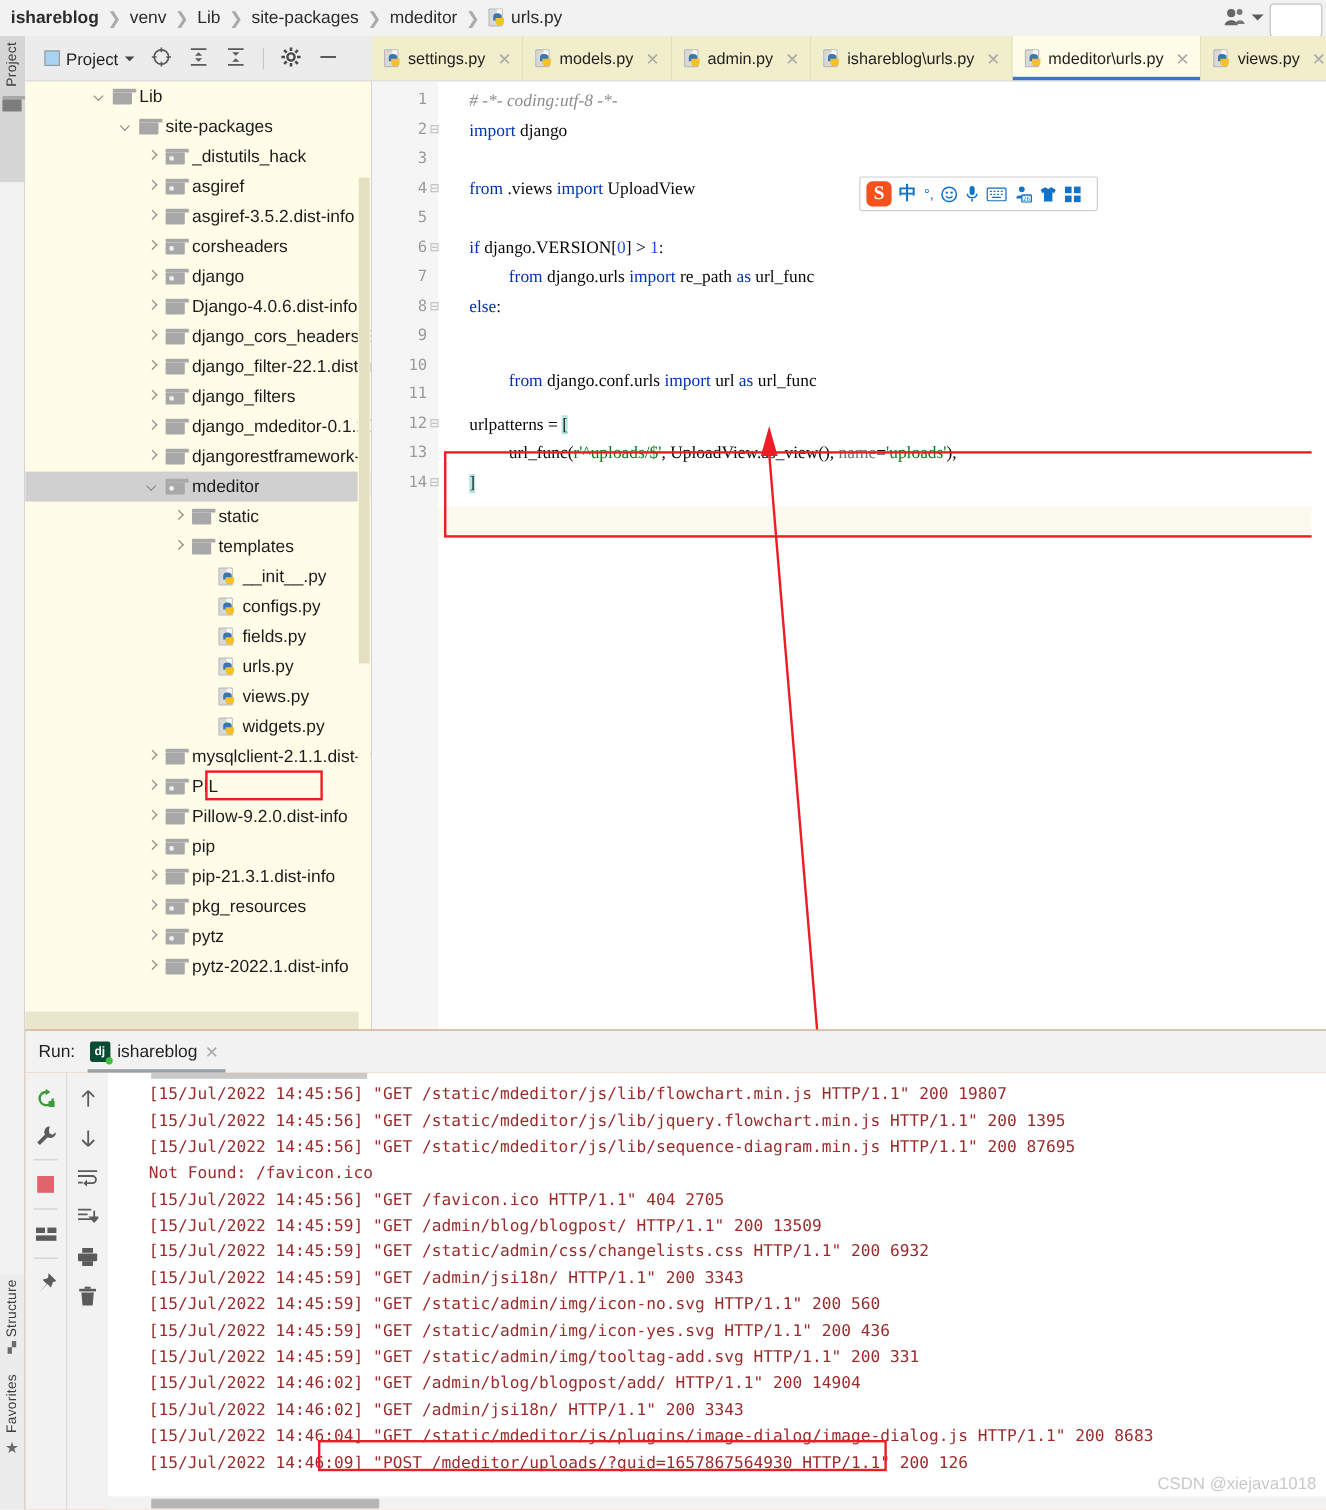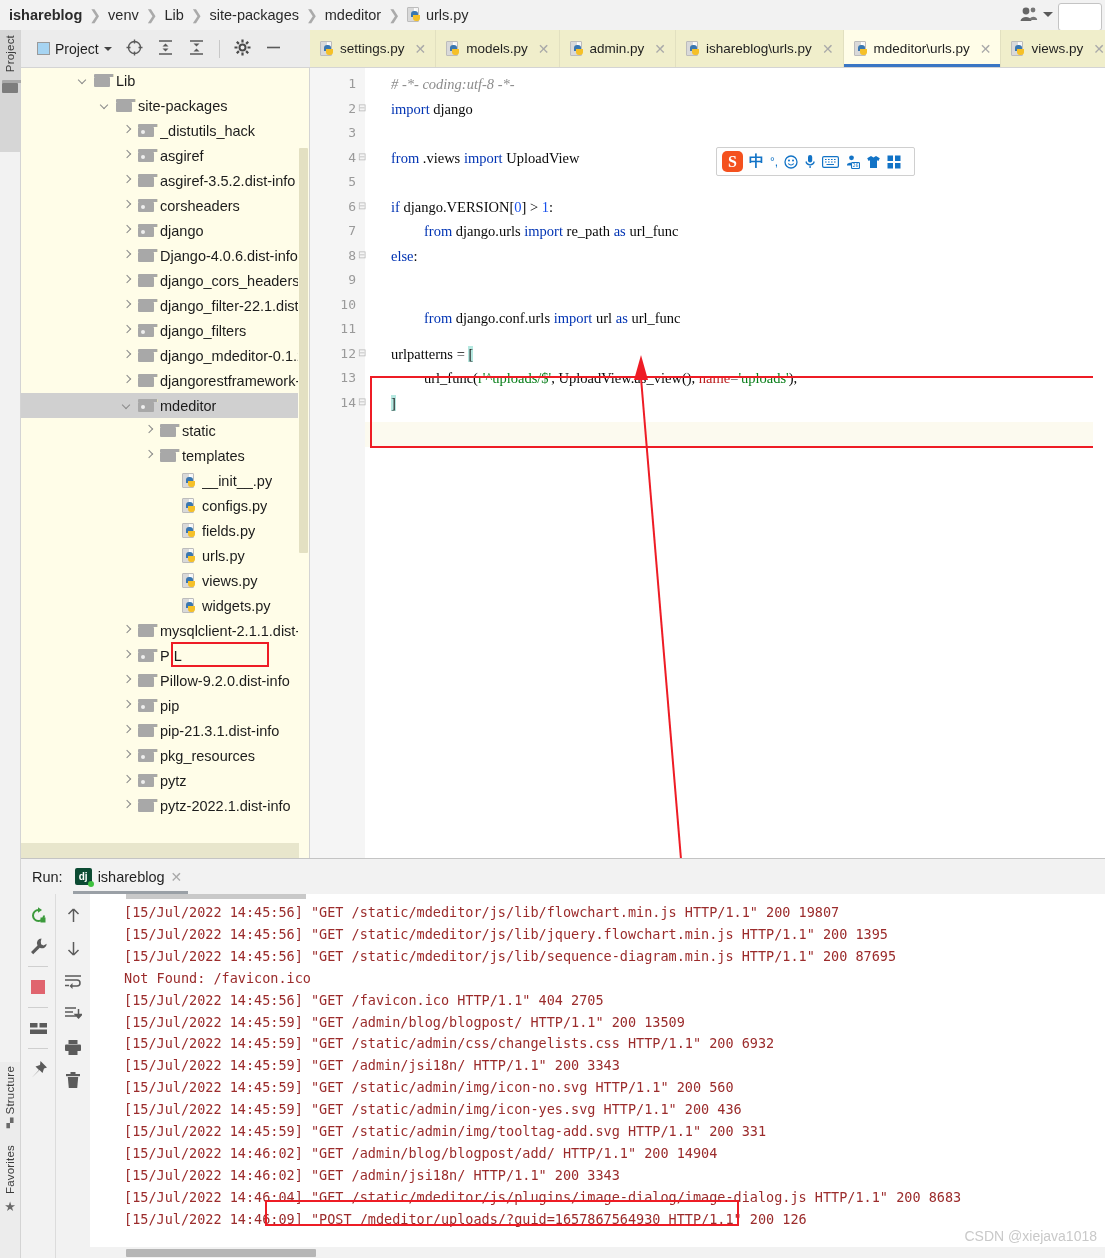--- a/index.html
+++ b/index.html
@@ -124,21 +124,21 @@
      font-family:"DejaVu Sans Mono", monospace; font-size:13px; color:#9a9a9a; }
   .fold{ position:absolute; left:48px; width:11px; height:11px; font-size:10px;
      color:#9a9a9a; }
   #codearea{ position:absolute; left:69px; top:0; width:740px; height:790px;
      font-family:Liberation Serif, serif; font-size:14.5px; }
   .cl{ position:absolute; left:12px; white-space:pre; }
   .kw{ color:#0033b3; }
   .cm{ color:#8c8c8c; font-style:italic; }
   .str{ color:#067d17; }
   .num{ color:#1750eb; }
-  .named{ color:#b91c1c; }
+  .named{ color:#737373; }
   .plain{ color:#080808; }
   .brk-hl{ background:#b5e8e0; }
   #line-current{ position:absolute; left:0; top:354px; width:795px; height:25px;
      background:#fcfaef; }
   #code-redbox{ position:absolute; left:60px; top:308px; width:850px; height:72px;
      border:2.5px solid #ee1c25; }
   #editor-vscroll{ position:absolute; right:0; top:0; width:12px; height:790px;
      background:#fff;}
 
   

